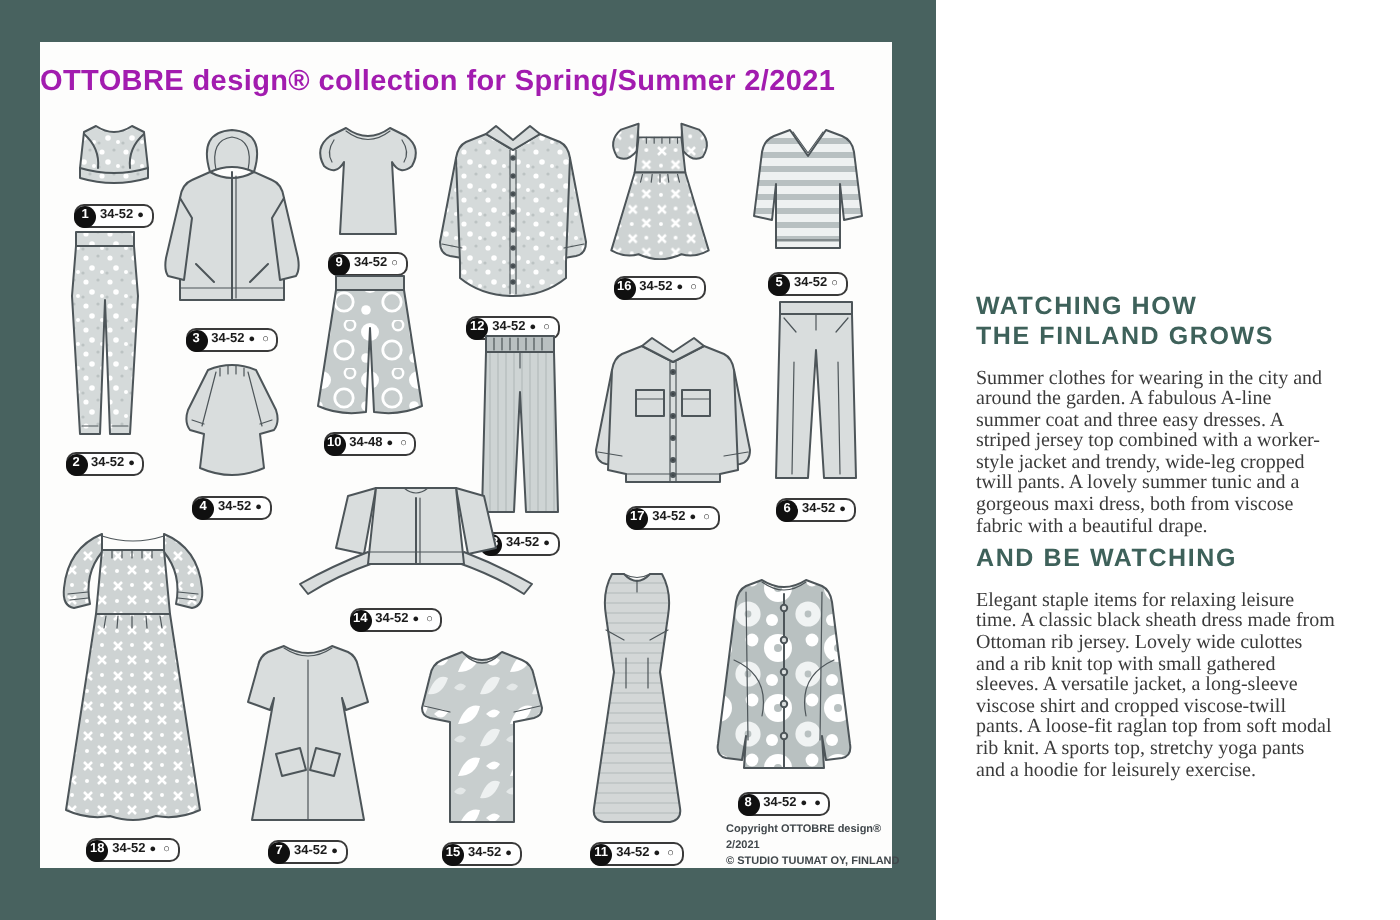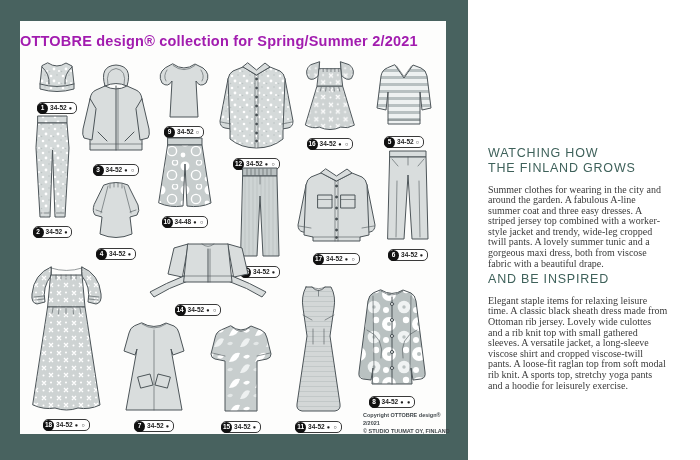--- a/index.html
+++ b/index.html
@@ -16,21 +16,21 @@
   .pill{display:inline-flex;align-items:center;margin-top:2px;background:#fff;
         border:1px solid #3a3a3a;border-radius:5px;height:10px;padding:0 3px 0 0;
         font-size:6.5px;font-weight:bold;color:#1c1c1c;white-space:nowrap;line-height:10px}
   .pill .num{display:inline-flex;align-items:center;justify-content:center;width:11px;height:11px;
         margin:-1px 2px -1px -1px;border-radius:50%;background:#101010;color:#fff;font-size:6.5px}
   .pill .sym{margin-left:2px;font-size:5.5px;letter-spacing:1px;position:relative;top:-0.5px}
   #copyright{position:absolute;left:343px;top:391px;width:90px;font-size:5.5px;font-weight:bold;
         color:#40474b;line-height:1.45;text-align:left}
   #panel{position:absolute;left:468px;top:0;width:232px;height:460px;background:#fff}
   .sec{position:absolute;left:20px;width:180px}
-  .sec .hd{font-size:12.5px;font-weight:normal;letter-spacing:.8px;color:#3e615a;line-height:1.18}
+  .sec .hd{font-size:12.5px;font-weight:bold;letter-spacing:.8px;color:#3e615a;line-height:1.18}
   .sec p{margin:9px 0 0 0;font-family:Liberation Serif, serif;font-size:10px;
          line-height:10.6px;color:#3b3b3b}
 </style>
 </head>
 <body>
 
 <svg width="0" height="0" style="position:absolute" aria-hidden="true">
 <defs>
   <pattern id="pat-speckle" width="12" height="12" patternUnits="userSpaceOnUse">
     <rect width="12" height="12" fill="#d5dada" stroke="none"></rect>
@@ -393,18 +393,18 @@
   <div id="panel">
     <div class="sec" style="top:146px">
       <div class="hd">
         <div>WATCHING HOW</div>
         <div>THE FINLAND GROWS</div>
       </div>
       <p>Summer clothes for wearing in the city and around the garden. A fabulous A-line summer coat and three easy dresses. A striped jersey top combined with a worker-style jacket and trendy, wide-leg cropped twill pants. A lovely summer tunic and a gorgeous maxi dress, both from viscose fabric with a beautiful drape.</p>
     </div>
     <div class="sec" style="top:272px">
       <div class="hd">
-        <div>AND BE INSPIRED</div>
+        <div>AND BE WATCHING</div>
       </div>
       <p>Elegant staple items for relaxing leisure time. A classic black sheath dress made from Ottoman rib jersey. Lovely wide culottes and a rib knit top with small gathered sleeves. A versatile jacket, a long-sleeve viscose shirt and cropped viscose-twill pants. A loose-fit raglan top from soft modal rib knit. A sports top, stretchy yoga pants and a hoodie for leisurely exercise.</p>
     </div>
   </div>
 </div>
 
 </body></html>

